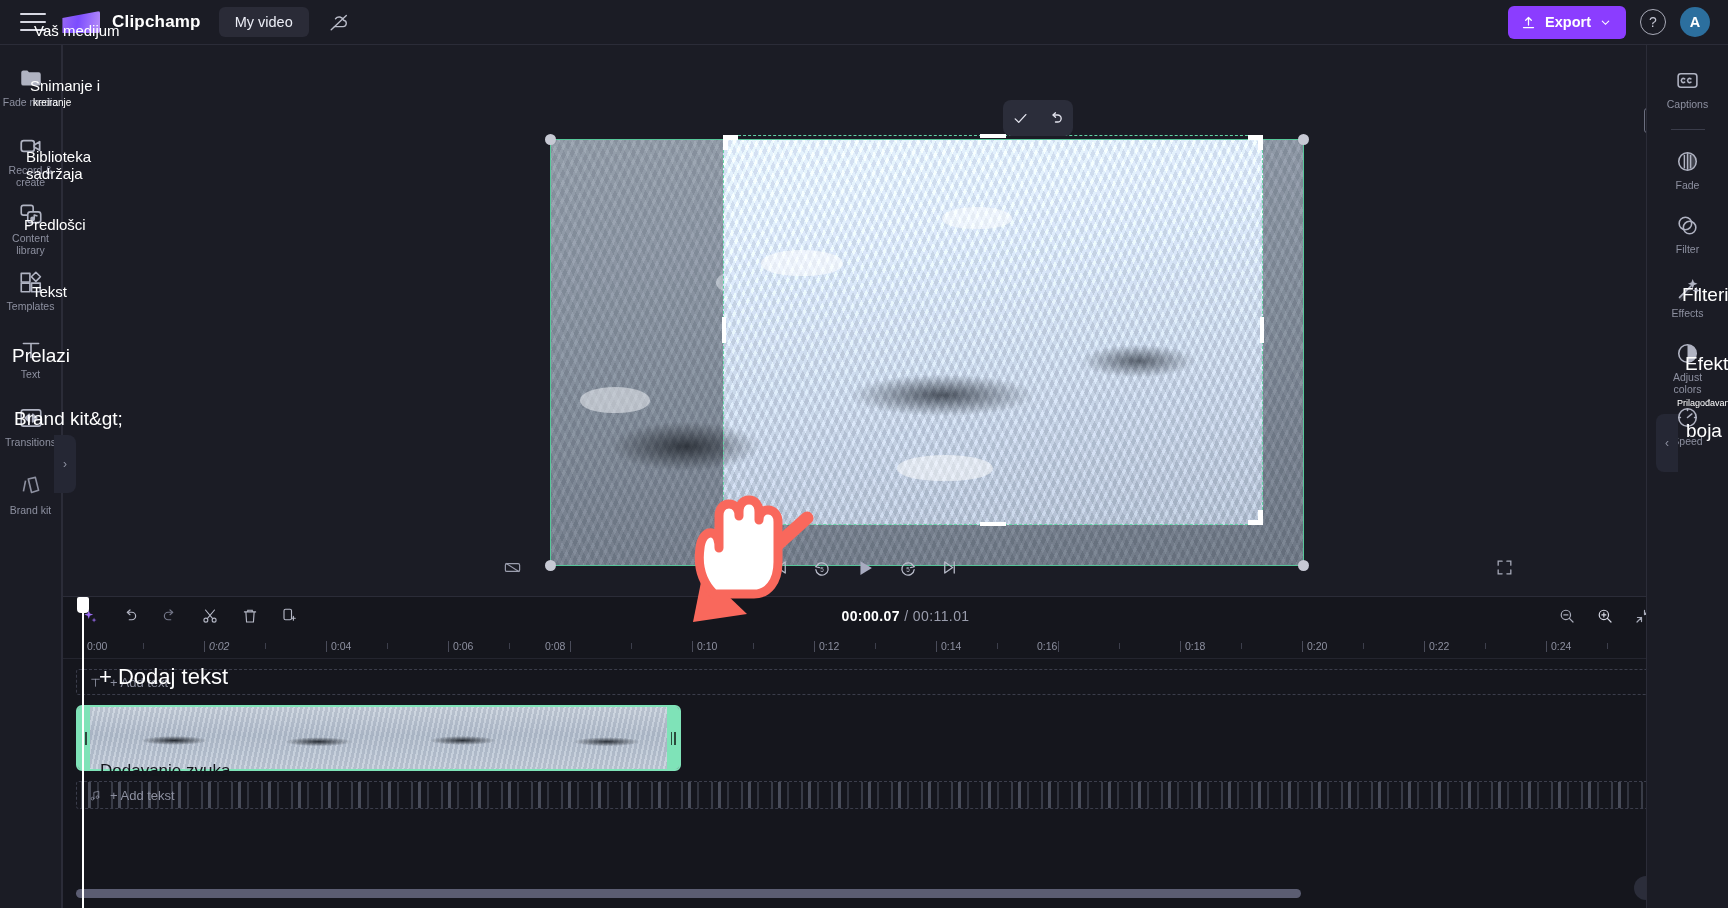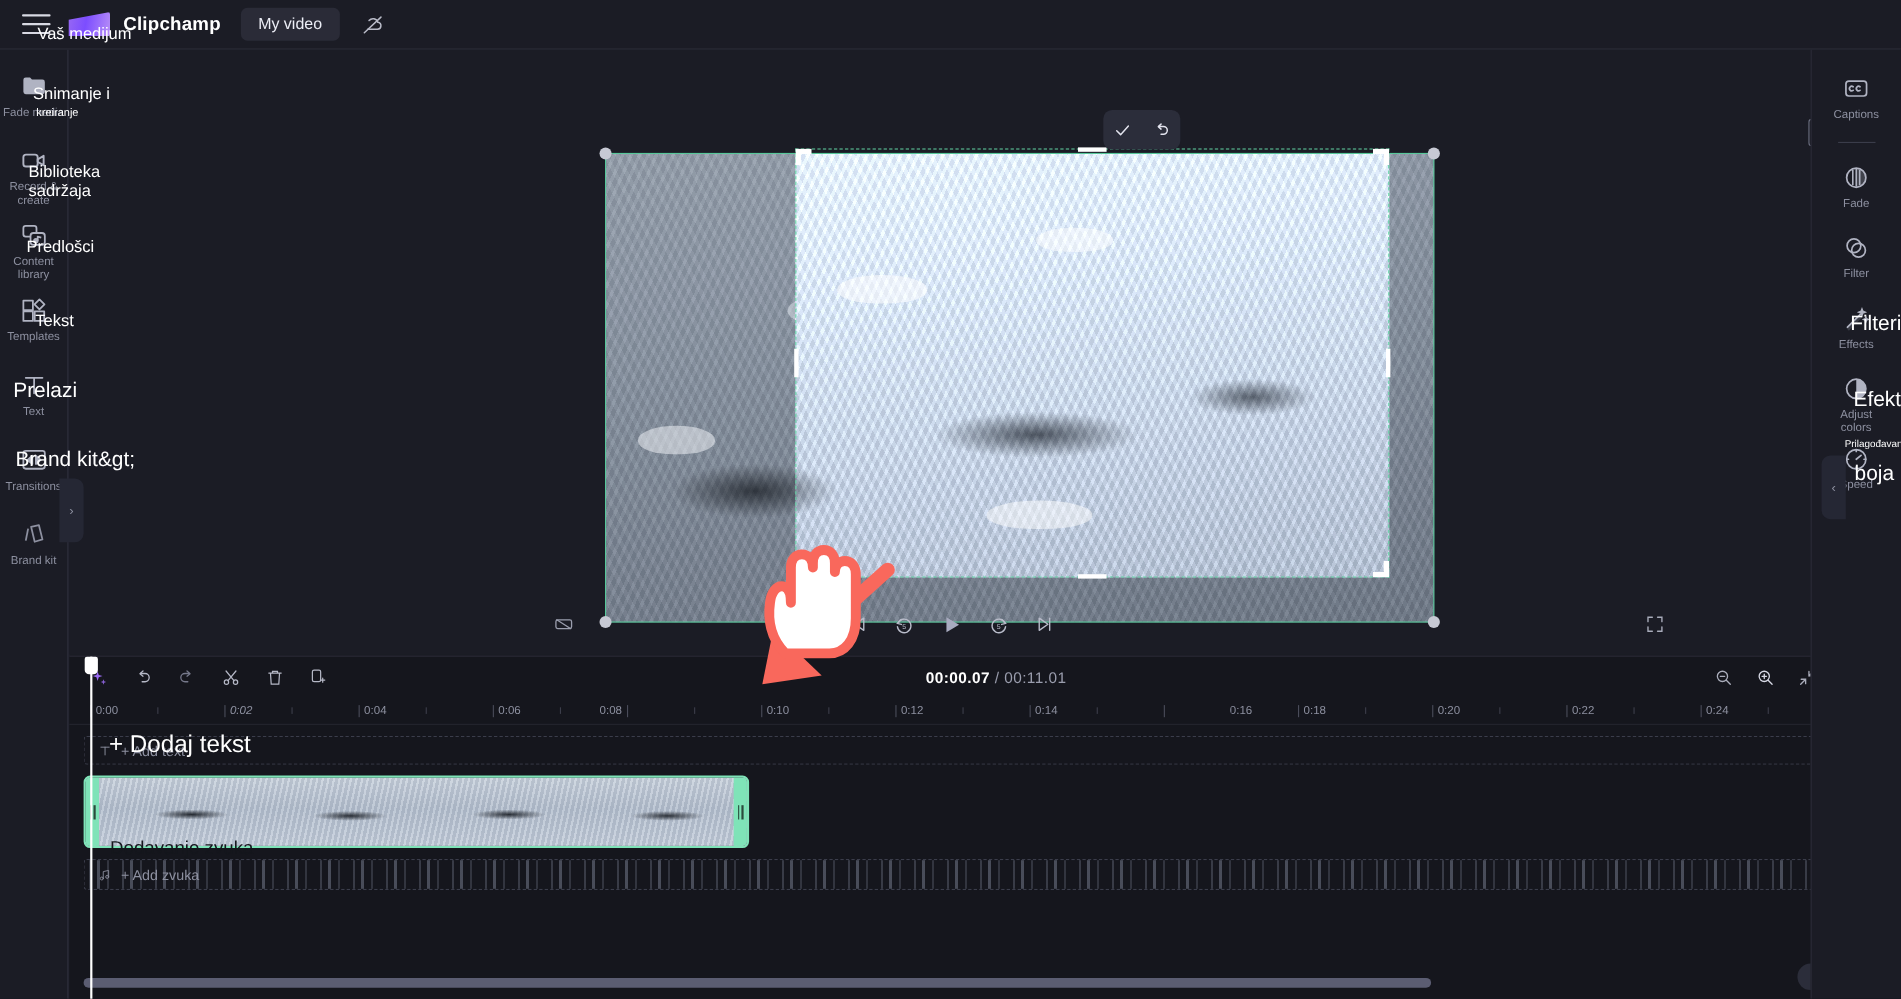--- a/index.html
+++ b/index.html
@@ -235,20 +235,33 @@
     <div class="logo-mark">
         <div class="tri"></div>
       </div>
     <div class="brand">Clipchamp</div>
     <div class="tab-myvideo">My video</div>
     <div class="cloud-off">
       <svg width="22" height="22" viewBox="0 0 24 24" fill="none" stroke="#b9bbc8" stroke-width="1.5" stroke-linecap="round">
         <path d="M7 17h9.5a3.5 3.5 0 0 0 .4-6.97A5 5 0 0 0 8.2 8.4"></path>
         <path d="M3.5 20.5 20 5"></path>
       </svg>
+    </div>
+    <div class="header-right">
+      <div class="export-btn">
+        <svg width="15" height="15" viewBox="0 0 24 24" fill="none" stroke="#fff" stroke-width="2" stroke-linecap="round">
+          <path d="M12 16V4M12 4 7.5 8.5M12 4l4.5 4.5M4 20h16"></path>
+        </svg>
+        <span>Export</span>
+        <svg width="11" height="11" viewBox="0 0 24 24" fill="none" stroke="#fff" stroke-width="2.4" stroke-linecap="round">
+          <path d="M5 9l7 7 7-7"></path>
+        </svg>
+      </div>
+      <div class="help-btn">?</div>
+      <div class="avatar">A</div>
     </div>
   </div>
 
   <div class="left-rail">
 
     <div class="rail-item">
       <span class="rail-ico">
         <svg width="26" height="26" viewBox="0 0 24 24" fill="#b0b3c2">
             <path d="M3 7a2 2 0 0 1 2-2h3.6l1.6 1.8H19a2 2 0 0 1 2 2V17a2 2 0 0 1-2 2H5a2 2 0 0 1-2-2V7z"></path>
           </svg>
@@ -581,21 +594,21 @@
         <div class="tick" style="left: 629px;"></div>
         <div class="tick-lab" style="left: 629px;">0:10</div>
         <div class="tick minor" style="left: 690px;"></div>
         <div class="tick" style="left: 751px;"></div>
         <div class="tick-lab" style="left: 751px;">0:12</div>
         <div class="tick minor" style="left: 812px;"></div>
         <div class="tick" style="left: 873px;"></div>
         <div class="tick-lab" style="left: 873px;">0:14</div>
         <div class="tick minor" style="left: 934px;"></div>
         <div class="tick" style="left: 995px;"></div>
-        <div class="tick-lab" style="left: 1050px;">0:16</div>
+        <div class="tick-lab" style="left: 969px;">0:16</div>
         <div class="tick minor" style="left: 1056px;"></div>
         <div class="tick" style="left: 1117px;"></div>
         <div class="tick-lab" style="left: 1117px;">0:18</div>
         <div class="tick minor" style="left: 1178px;"></div>
         <div class="tick" style="left: 1239px;"></div>
         <div class="tick-lab" style="left: 1239px;">0:20</div>
         <div class="tick minor" style="left: 1300px;"></div>
         <div class="tick" style="left: 1361px;"></div>
         <div class="tick-lab" style="left: 1361px;">0:22</div>
         <div class="tick minor" style="left: 1422px;"></div>
@@ -628,21 +641,21 @@
       </div>
 
       <div class="track tr-audio">
         <div class="wave"></div>
         <div class="track-ph" style="position:relative;">
           <svg width="13" height="13" viewBox="0 0 24 24" fill="none" stroke="#8d90a0" stroke-width="1.5" stroke-linecap="round">
               <path d="M9 17.5V6.2l9-2v10"></path>
               <circle cx="6.6" cy="17.8" r="2.5"></circle>
               <circle cx="15.6" cy="15.1" r="2.5"></circle>
             </svg>
-          <span>+ Add zvuka</span>
+          <span>+ Add tekst</span>
         </div>
       </div>
     </div>
 
     <div class="hscroll">
       <div class="thumb"></div>
     </div>
 
     <div class="playhead">
       <div class="playhead-knob"></div>

